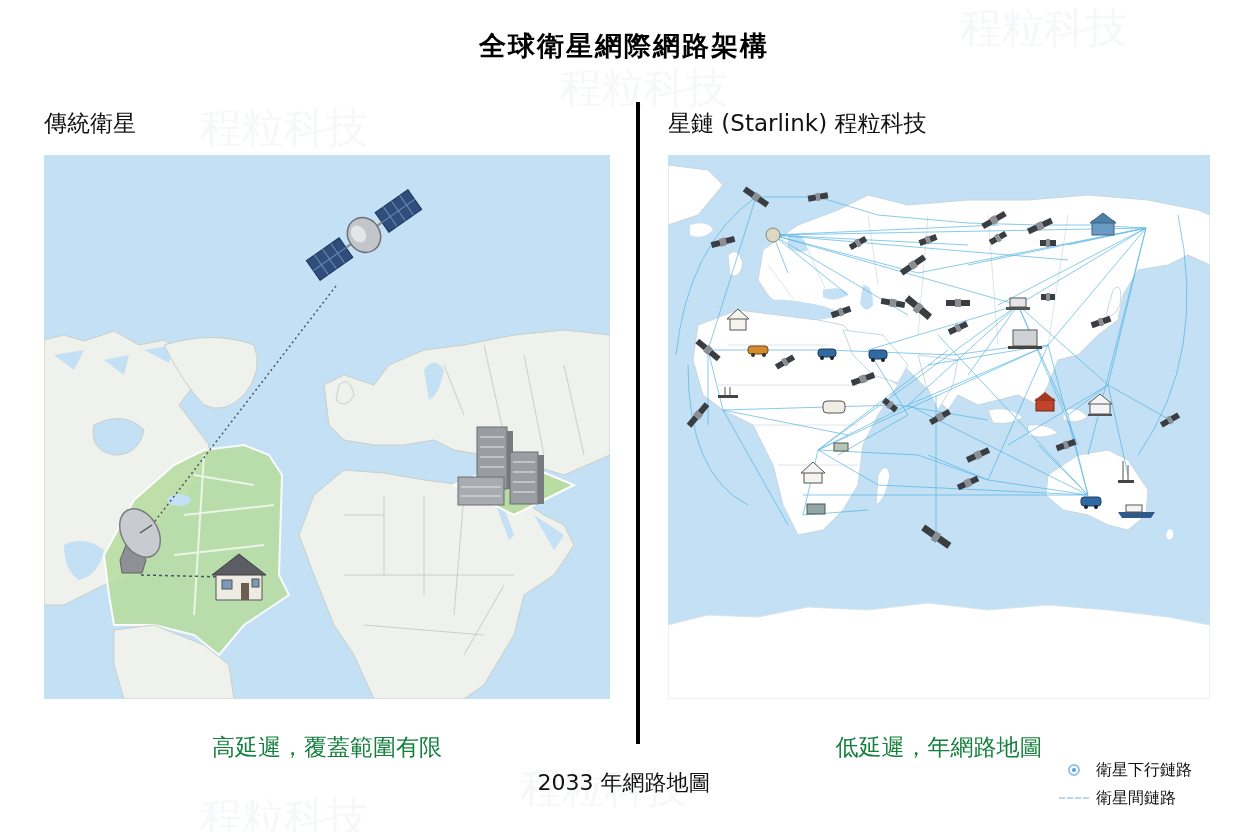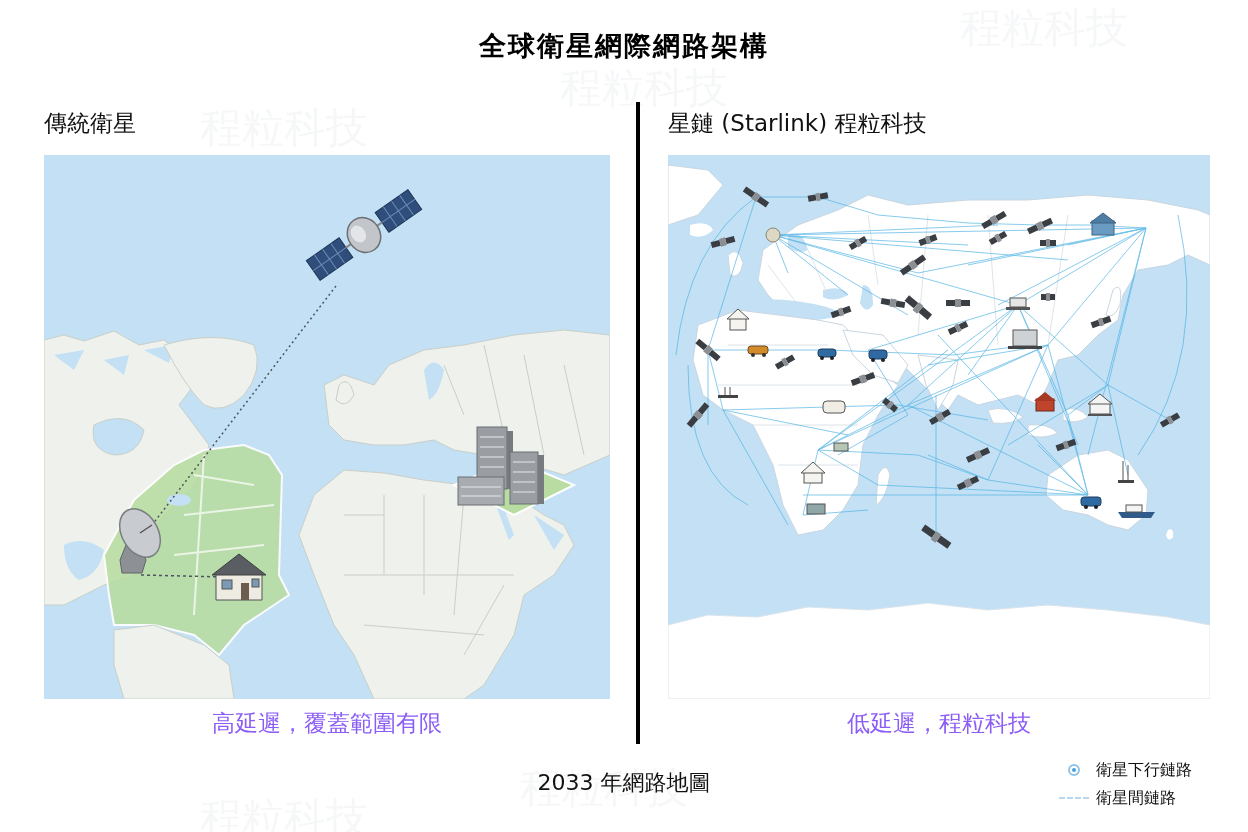--- a/index.html
+++ b/index.html
@@ -7,21 +7,21 @@
   body { position: relative; font-family: "DejaVu Sans", "Liberation Sans", sans-serif; color: #111; }
   .title { position: absolute; left: 0; right: 0; top: 28px; text-align: center; font-size: 27px; font-weight: bold; letter-spacing: 2px; color: #000; }
   .panel-heading { position: absolute; top: 108px; font-size: 23px; color: #111; }
   .panel-heading.left { left: 44px; width: 566px; }
   .panel-heading.right { left: 668px; width: 542px; }
   .divider { position: absolute; left: 636px; top: 102px; width: 4px; height: 642px; background: #000; }
   .map { position: absolute; top: 155px; height: 544px; overflow: hidden; background: #c3e0f5; }
   .map.left { left: 44px; width: 566px; }
   .map.right { left: 668px; width: 542px; }
   .map svg { position: absolute; left: 0; top: 0; width: 100%; height: 100%; }
-  .caption { position: absolute; top: 708px; font-size: 23px; text-align: center; color: #8b5cf6; }
+  .caption { position: absolute; top: 732px; font-size: 23px; text-align: center; color: #15803d; }
   .caption.left { left: 44px; width: 566px; }
   .caption.right { left: 668px; width: 542px; }
   .footer { position: absolute; left: 0; right: 0; top: 768px; text-align: center; font-size: 22px; color: #111; }
   .legend { position: absolute; left: 1056px; top: 756px; font-size: 16px; color: #111; }
   .legend-row { display: flex; align-items: center; height: 28px; }
   .legend-swatch { width: 36px; display: flex; justify-content: center; align-items: center; margin-right: 4px; }
   .dot-icon { width: 12px; height: 12px; border-radius: 50%; border: 2px solid #8fc3ea; background: #fff; position: relative; }
   .dot-icon::after { content: ""; position: absolute; left: 2px; top: 2px; width: 4px; height: 4px; border-radius: 50%; background: #4aa0de; }
   .dash-icon { width: 30px; border-top: 2px dashed #b9d7ef; }
   .watermark { position: absolute; font-family: "DejaVu Serif", serif; color: rgba(120,140,160,0.07); font-size: 42px; pointer-events: none; white-space: nowrap; }
@@ -394,21 +394,21 @@
         <circle cx="428" cy="352" r="2" fill="#222"></circle>
     </g>
     <g>
       <polygon points="450,357 487,357 483,363 454,363" fill="#2f5a89"></polygon>
       <rect x="458" y="350" width="16" height="7" fill="#f4f4f4" stroke="#555"></rect>
     </g>
   </svg>
 </div>
 
 <div class="caption left">高延遲，覆蓋範圍有限</div>
-<div class="caption right">低延遲，程粒科技</div>
+<div class="caption right">低延遲，年網路地圖</div>
 
 <div class="footer">2033 年網路地圖</div>
 
 <div class="legend">
   <div class="legend-row">
     <span class="legend-swatch">
         <span class="dot-icon"></span>
       </span>
     <span>衛星下行鏈路</span>
   </div>

